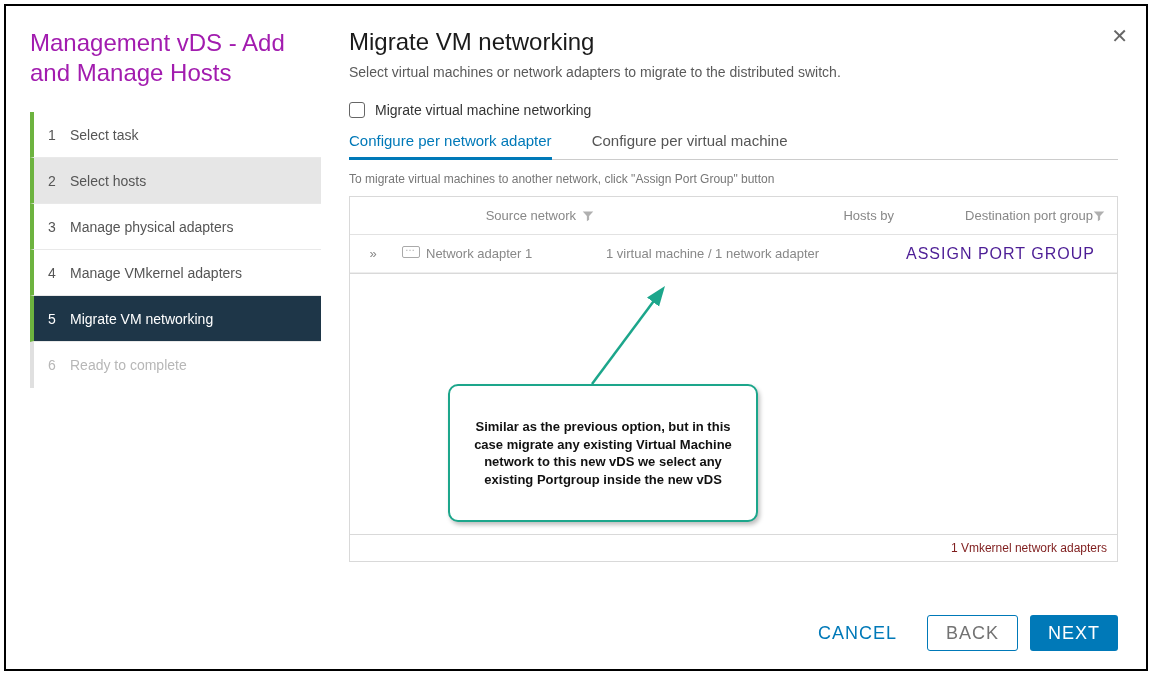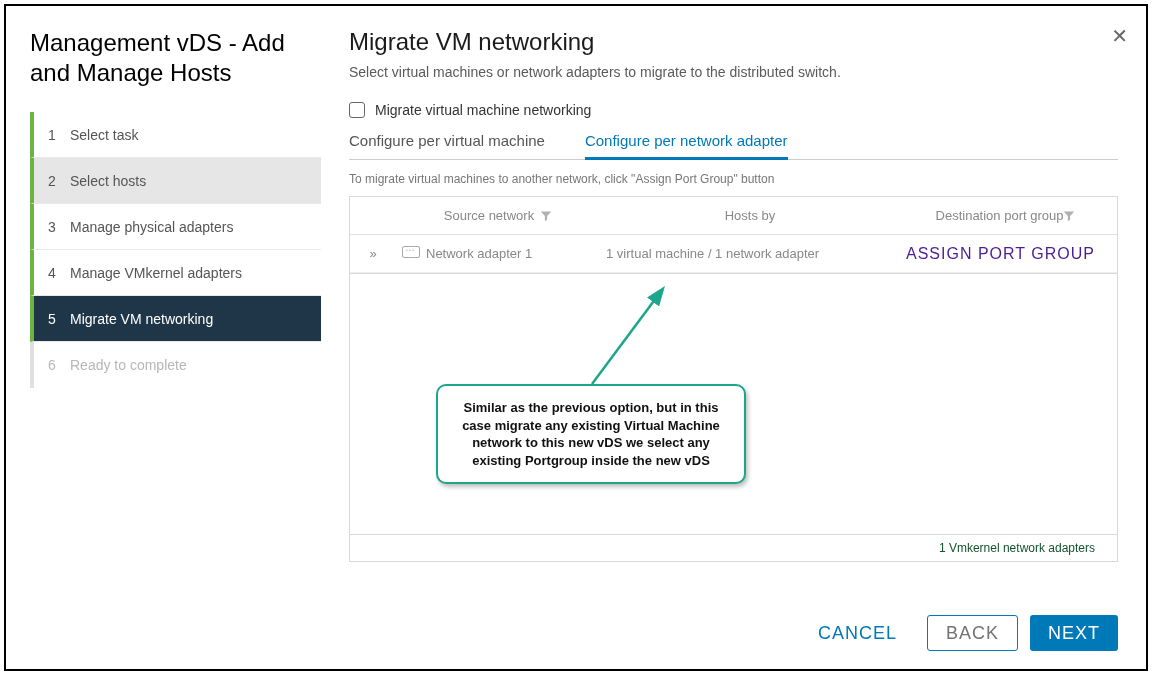--- a/index.html
+++ b/index.html
@@ -17,21 +17,21 @@
       background: #fff;
     }
     .sidebar {
       width: 315px;
       padding: 22px 0 0 24px;
       background: #fff;
     }
     .sidebar-title {
       font-size: 24px;
       font-weight: 300;
-      color: #000000;
+      color: #a21caf;
       line-height: 1.25;
       margin-bottom: 24px;
       padding-right: 12px;
     }
     .steps { list-style: none; }
     .step {
       display: flex;
       align-items: center;
       height: 46px;
       padding-left: 14px;
@@ -129,43 +129,43 @@
     }
     .col-exp { width: 46px; text-align: center; }
     .col-src { flex: 0 0 210px; padding-left: 6px; display:flex; align-items:flex-start; gap:6px;}
     .col-used { flex: 0 0 300px; }
     .col-dest { flex: 1; padding-right: 10px;}
     .filter-icon {
       fill: #b0b0b0;
       width: 12px; height: 12px;
     }
     .thead .col-src, .thead .col-used, .thead .col-dest {
-      display:flex; justify-content:center; align-items:center; padding-right:12px;
+      display:flex; justify-content:flex-end; align-items:center; padding-right:12px;
     }
     .assign-link {
       color: #4c1d95;
       letter-spacing: 1px;
       font-size: 16px;
       font-weight: 400;
     }
     .table-gap {
       height: 260px;
       border-left: 1px solid #d9d9d9;
       border-right: 1px solid #d9d9d9;
     }
     .table-footer {
       border: 1px solid #d9d9d9;
       border-top: 1px solid #d9d9d9;
       height: 28px;
       display: flex;
       align-items: center;
       justify-content: flex-end;
-      padding-right: 22px;
+      padding-right: 10px;
       font-size: 12px;
-      color: #14532d;
+      color: #7f1d1d;
     }
     .buttons {
       margin-top: auto;
       display: flex;
       justify-content: flex-end;
       gap: 12px;
       padding-top: 20px;
     }
     .btn {
       height: 36px;
@@ -190,27 +190,27 @@
     .close {
       position: absolute;
       top: 18px; right: 18px;
       font-size: 20px;
       color: #666;
       cursor: pointer;
     }
     
     .callout {
       position: absolute;
-      left: 430px;
+      left: 442px;
       top: 378px;
       width: 310px;
       background: #fff;
       border: 2px solid #1ca68b;
       border-radius: 10px;
-      padding: 13px 16px;
+      padding: 32px 16px;
       font-size: 13px;
       color: #111;
       text-align: center;
       font-weight: 600;
       line-height: 1.35;
       box-shadow: 2px 3px 4px rgba(0,0,0,0.25);
     }
     .arrow-svg {
       position: absolute;
       left: 576px;
@@ -264,22 +264,22 @@
     <div class="close">✕</div>
     <div class="main-title">Migrate VM networking</div>
     <div class="main-sub">Select virtual machines or network adapters to migrate to the distributed switch.</div>
 
     <div class="checkbox-row">
       <span class="checkbox"></span>
       <span>Migrate virtual machine networking</span>
     </div>
 
     <div class="tabs">
+      <div class="tab active">Configure per network adapter</div>
       <div class="tab">Configure per virtual machine</div>
-      <div class="tab active">Configure per network adapter</div>
     </div>
 
     <div class="hint">To migrate virtual machines to another network, click "Assign Port Group" button</div>
 
     <div class="table">
       <div class="thead">
         <div class="col-exp"></div>
         <div class="col-src">
           <span>Source network</span>
           <svg class="filter-icon" viewBox="0 0 16 16">

